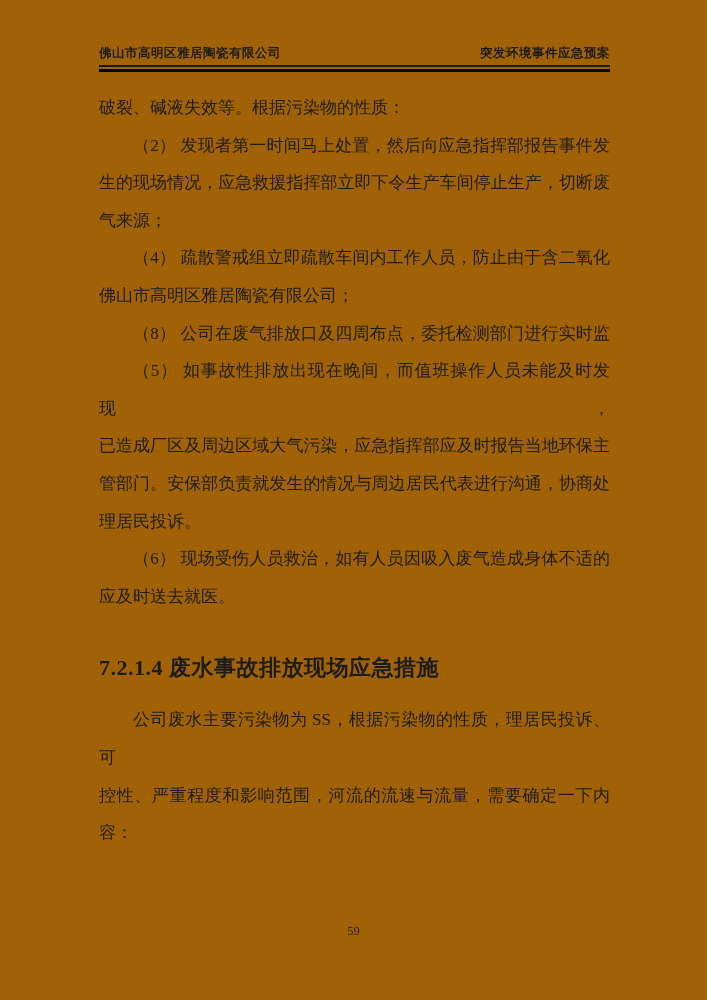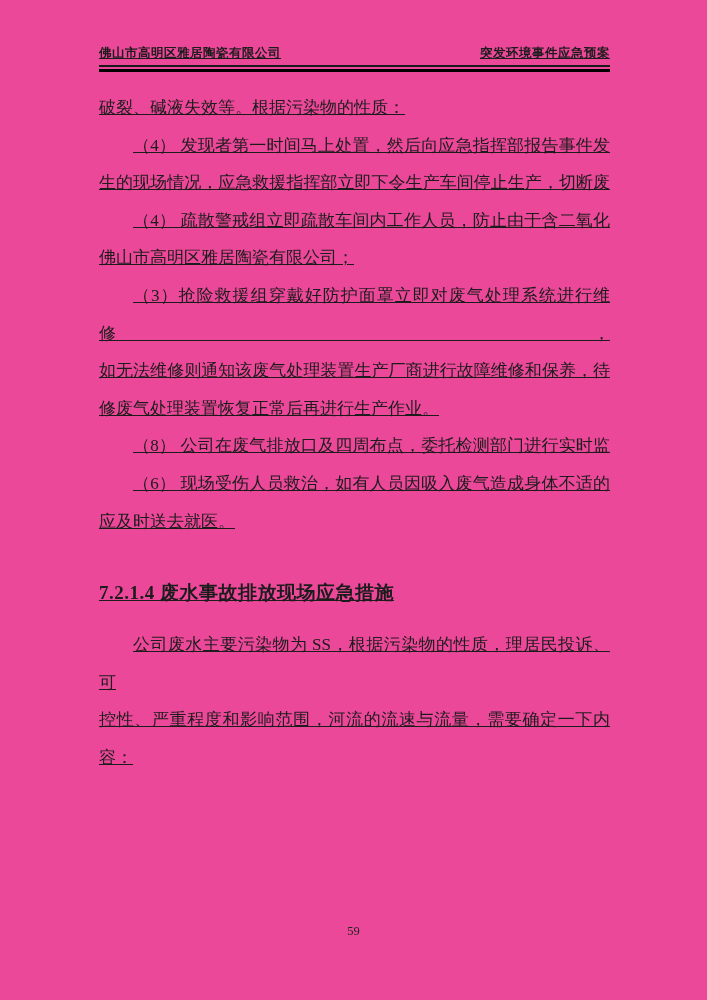--- a/index.html
+++ b/index.html
@@ -6,23 +6,22 @@
   html, body { background: #ffffff; }
   body {
     width: 707px; height: 1000px;
     position: relative;
     overflow: hidden;
     font-family: "Liberation Serif", "DejaVu Serif", serif;
     color: #1c1c1c;
   }
   .page {
     position: absolute; inset: 0;
-    background: #ec4899;
+    background: #a16207;
     padding: 45px 97px 0 99px;
-    text-decoration: underline;
   }
   
   .header-row {
     display: flex;
     justify-content: space-between;
     align-items: baseline;
     font-size: 12.5px;
     font-weight: 700;
     letter-spacing: 0.5px;
     margin-bottom: 3px;
@@ -38,21 +37,21 @@
   .para { margin: 0; }
   .line {
     text-align: justify;
     text-align-last: justify;
     white-space: normal;
   }
   .line.last { text-align-last: left; }
   .para.indent .line:first-child { text-indent: 2em; }
   .heading {
     font-weight: 700;
-    font-size: 19px;
+    font-size: 22px;
     line-height: 38px;
     margin-top: 34px;
     margin-bottom: 14px;
     letter-spacing: 0.5px;
   }
   
   .footer {
     position: absolute;
     left: 0; right: 0; top: 924px;
     text-align: center;
@@ -71,34 +70,36 @@
     </div>
     <div class="rule-thin"></div>
     <div class="rule-thick"></div>
   </div>
 
   <div class="content">
       <div class="para">
         <div class="line last">破裂、碱液失效等。根据污染物的性质：</div>
       </div>
       <div class="para indent">
-        <div class="line">（4） 发现者第一时间马上处置，然后向应急指挥部报告事件发</div>
+        <div class="line">（2） 发现者第一时间马上处置，然后向应急指挥部报告事件发</div>
         <div class="line">生的现场情况，应急救援指挥部立即下令生产车间停止生产，切断废</div>
+        <div class="line last">气来源；</div>
       </div>
       <div class="para indent">
         <div class="line">（4） 疏散警戒组立即疏散车间内工作人员，防止由于含二氧化</div>
         <div class="line last">佛山市高明区雅居陶瓷有限公司；</div>
       </div>
       <div class="para indent">
-        <div class="line">（3）抢险救援组穿戴好防护面罩立即对废气处理系统进行维修，</div>
-        <div class="line">如无法维修则通知该废气处理装置生产厂商进行故障维修和保养，待</div>
-        <div class="line last">修废气处理装置恢复正常后再进行生产作业。</div>
+        <div class="line">（8） 公司在废气排放口及四周布点，委托检测部门进行实时监</div>
       </div>
       <div class="para indent">
-        <div class="line">（8） 公司在废气排放口及四周布点，委托检测部门进行实时监</div>
+        <div class="line">（5） 如事故性排放出现在晚间，而值班操作人员未能及时发现，</div>
+        <div class="line">已造成厂区及周边区域大气污染，应急指挥部应及时报告当地环保主</div>
+        <div class="line">管部门。安保部负责就发生的情况与周边居民代表进行沟通，协商处</div>
+        <div class="line last">理居民投诉。</div>
       </div>
       <div class="para indent">
         <div class="line">（6） 现场受伤人员救治，如有人员因吸入废气造成身体不适的</div>
         <div class="line last">应及时送去就医。</div>
       </div>
       <div class="heading">7.2.1.4 废水事故排放现场应急措施</div>
       <div class="para indent">
         <div class="line">公司废水主要污染物为 SS，根据污染物的性质，理居民投诉、可</div>
         <div class="line last">控性、严重程度和影响范围，河流的流速与流量，需要确定一下内容：</div>
       </div>

